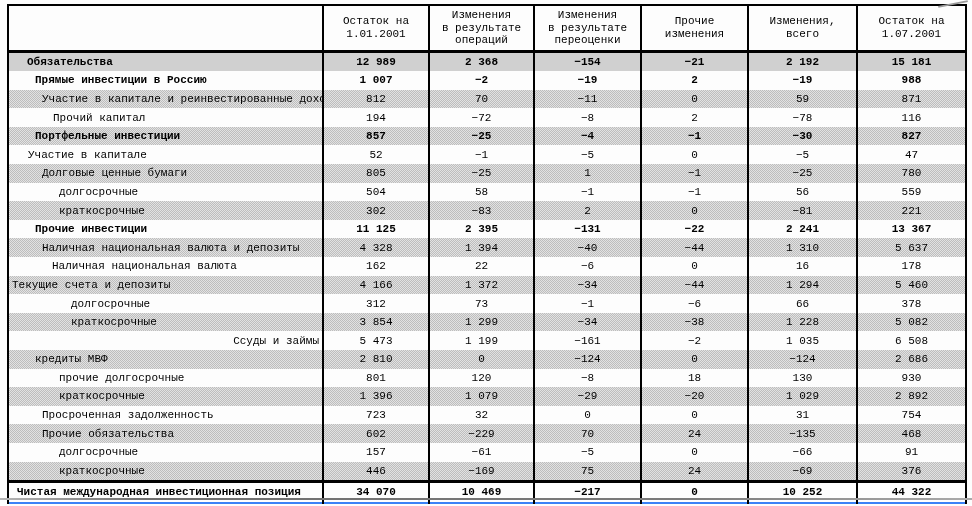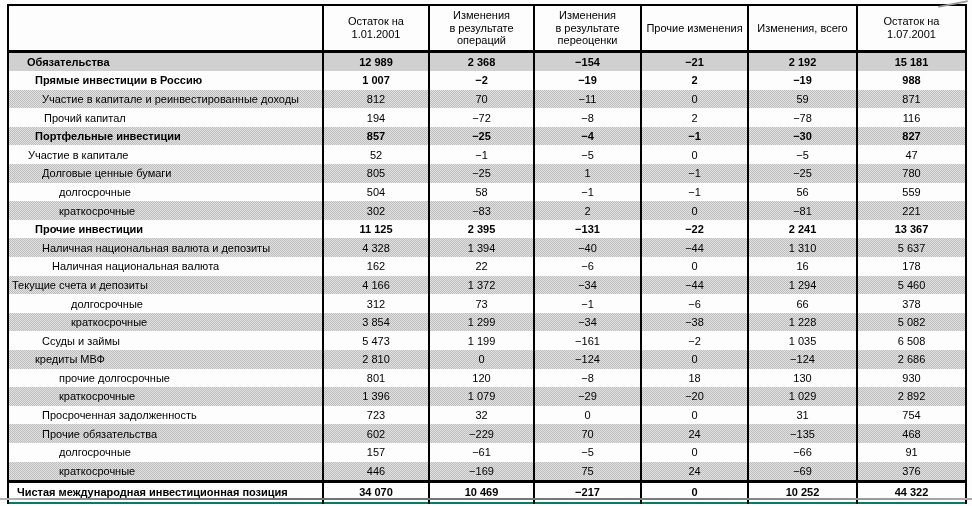--- a/index.html
+++ b/index.html
@@ -3,21 +3,22 @@
 <meta charset="utf-8">
 <style>
   html,body{margin:0;padding:0;background:#ffffff;}
   .page{
     position:relative;width:972px;height:506px;background:#fdfdfd;overflow:hidden;
     font-family:"Liberation Sans", sans-serif;color:#000;
   }
   table.iip{
     position:absolute;left:7px;top:4px;width:958px;
     border-collapse:collapse;table-layout:fixed;
-    border:2px solid #0f766e;
+    border:2px solid #3b82f6;
+    font-family:Liberation Mono, monospace;
   }
   table.iip th{
     border:2px solid #000;
     border-bottom:3px solid #000;
     font-weight:normal;font-size:11px;line-height:12.5px;
     text-align:center;vertical-align:middle;
     padding:3px 2px;height:36px;
     white-space:pre-line;
     background:#fdfdfd;
   }
@@ -103,21 +104,21 @@
         <tr>
           <td class="label shaded" style="padding-left: 33px;">Участие в капитале и реинвестированные доходы</td>
           <td class="num shaded">812</td>
           <td class="num shaded">70</td>
           <td class="num shaded">−11</td>
           <td class="num shaded">0</td>
           <td class="num shaded">59</td>
           <td class="num shaded">871</td>
         </tr>
         <tr>
-          <td class="label" style="padding-left: 35px;">Прочий капитал</td>
+          <td class="label" style="padding-left: 44px;">Прочий капитал</td>
           <td class="num">194</td>
           <td class="num">−72</td>
           <td class="num">−8</td>
           <td class="num">2</td>
           <td class="num">−78</td>
           <td class="num">116</td>
         </tr>
         <tr class="bold">
           <td class="label shaded" style="padding-left: 26px;">Портфельные инвестиции</td>
           <td class="num shaded">857</td>
@@ -211,21 +212,21 @@
         <tr>
           <td class="label shaded" style="padding-left: 62px;">краткосрочные</td>
           <td class="num shaded">3 854</td>
           <td class="num shaded">1 299</td>
           <td class="num shaded">−34</td>
           <td class="num shaded">−38</td>
           <td class="num shaded">1 228</td>
           <td class="num shaded">5 082</td>
         </tr>
         <tr>
-          <td class="label" style="padding-left: 33px;">Ссуды и займы</td>
+          <td class="label" style="padding-left: 33px; text-align: right;">Ссуды и займы</td>
           <td class="num">5 473</td>
           <td class="num">1 199</td>
           <td class="num">−161</td>
           <td class="num">−2</td>
           <td class="num">1 035</td>
           <td class="num">6 508</td>
         </tr>
         <tr>
           <td class="label shaded" style="padding-left: 26px;">кредиты МВФ</td>
           <td class="num shaded">2 810</td>

